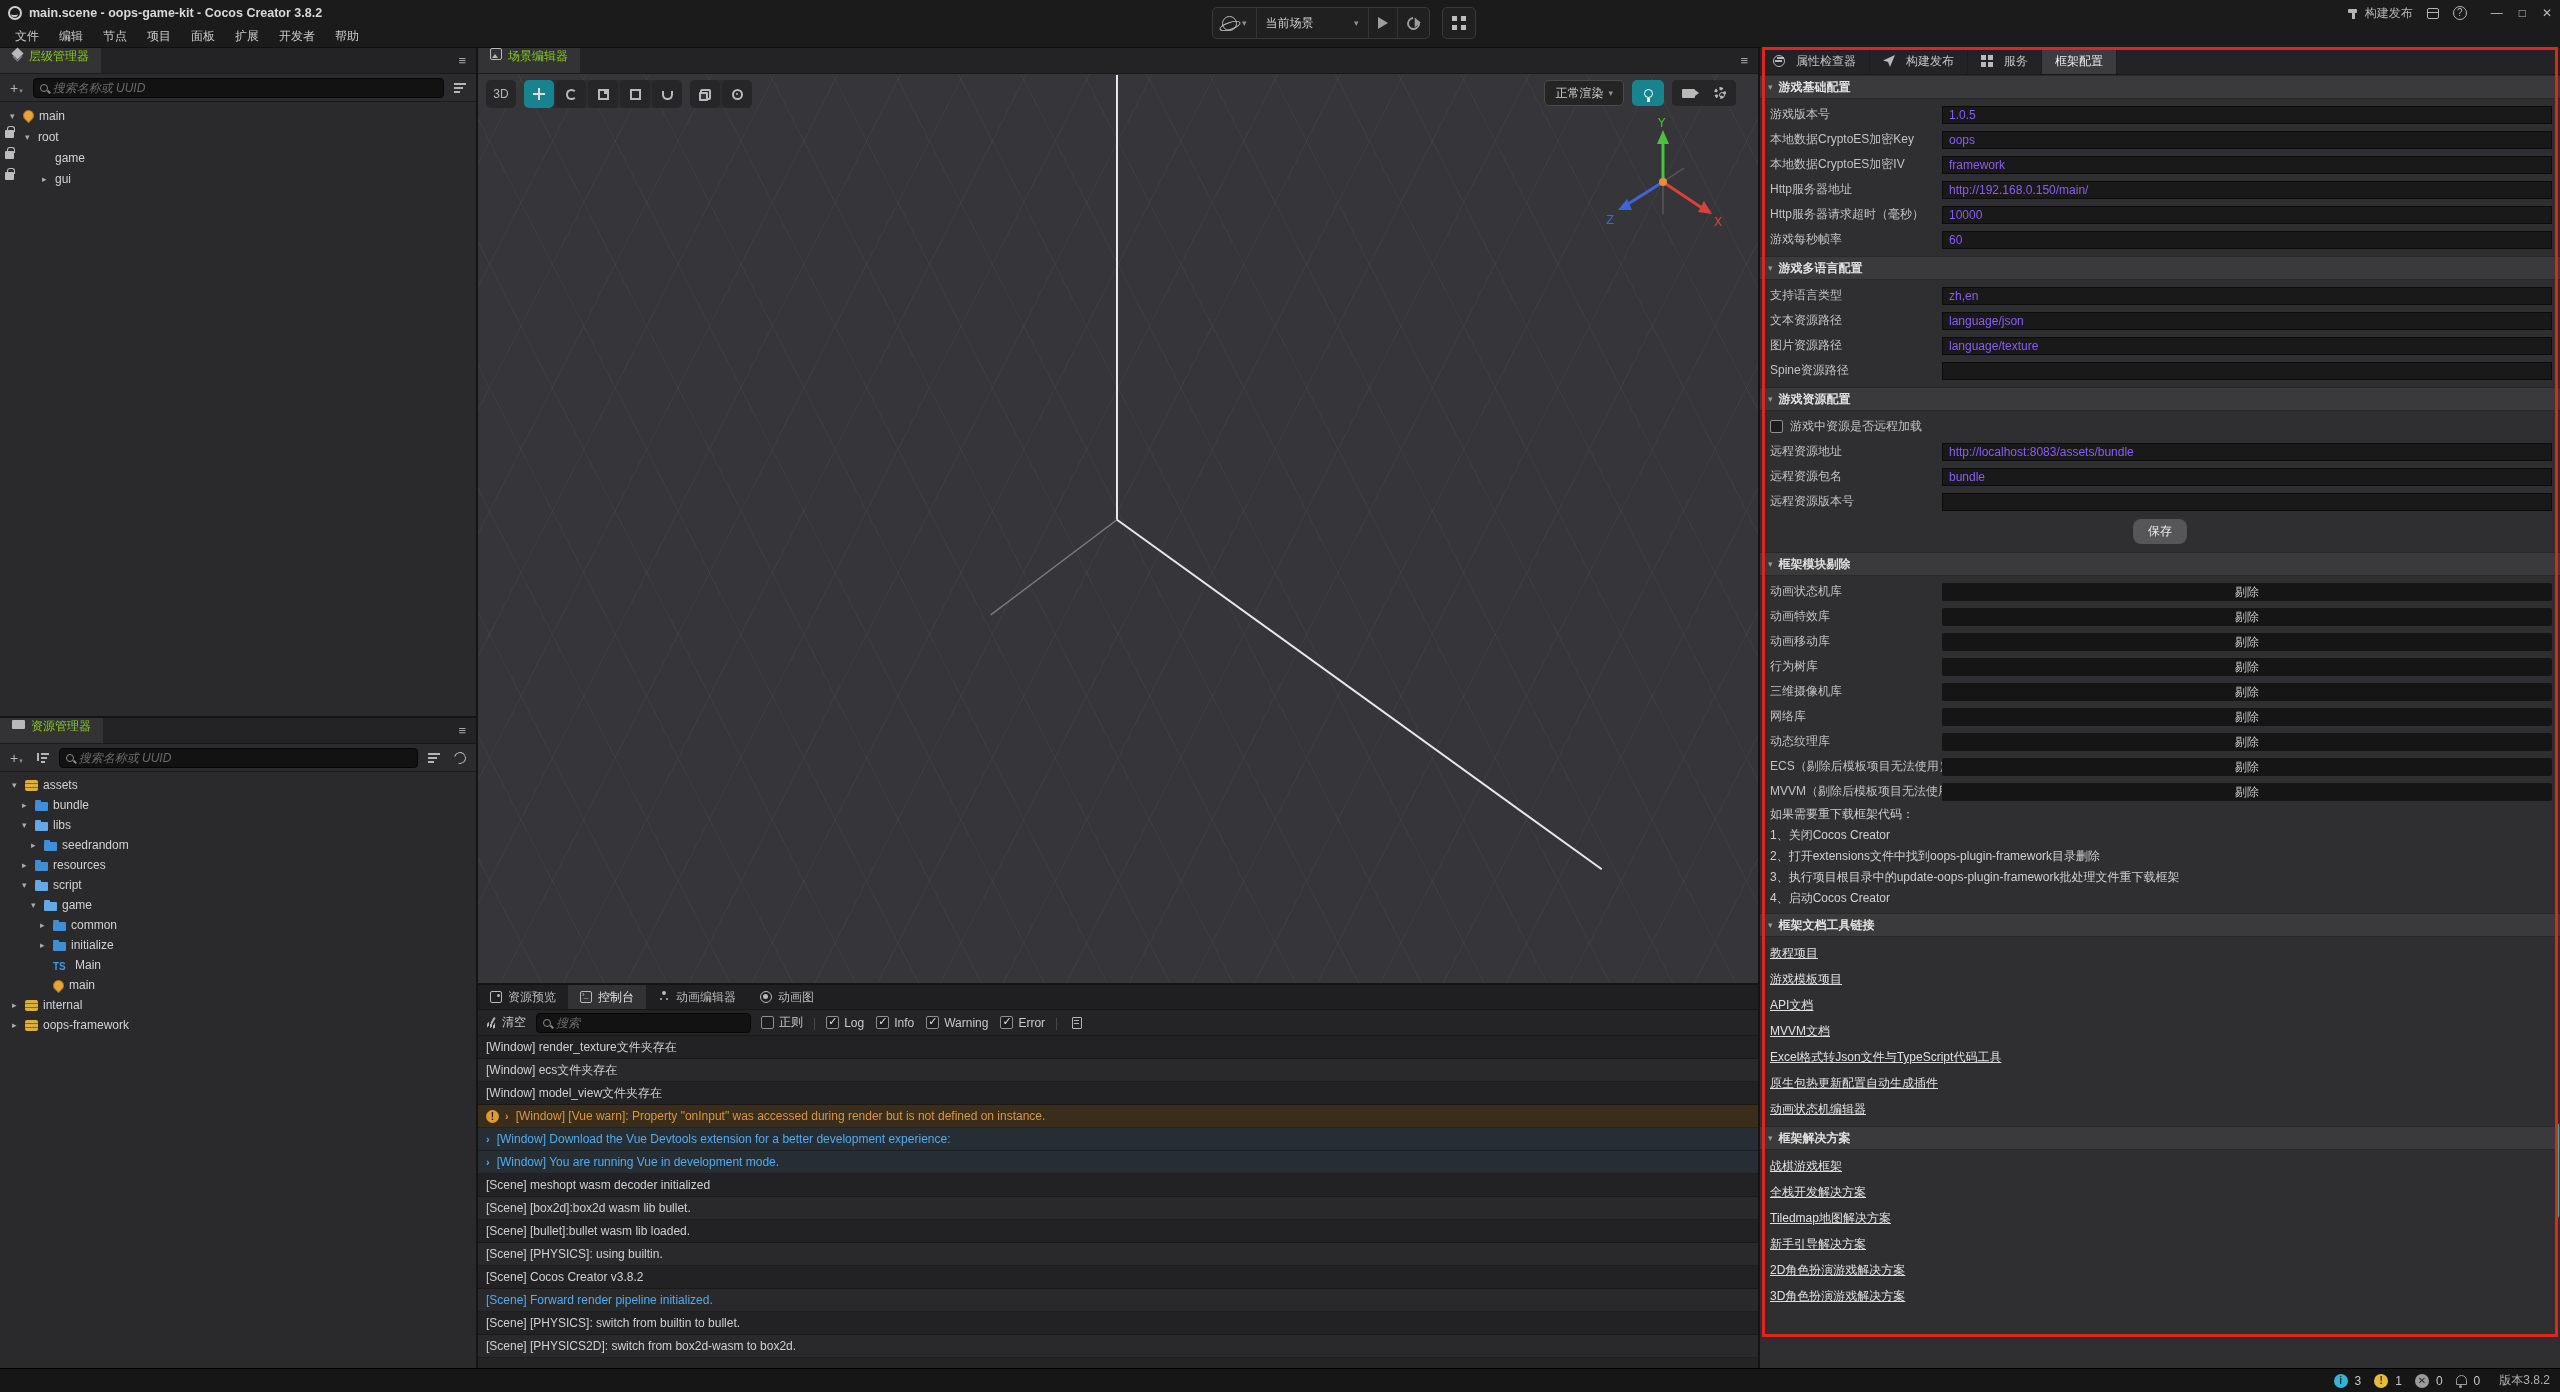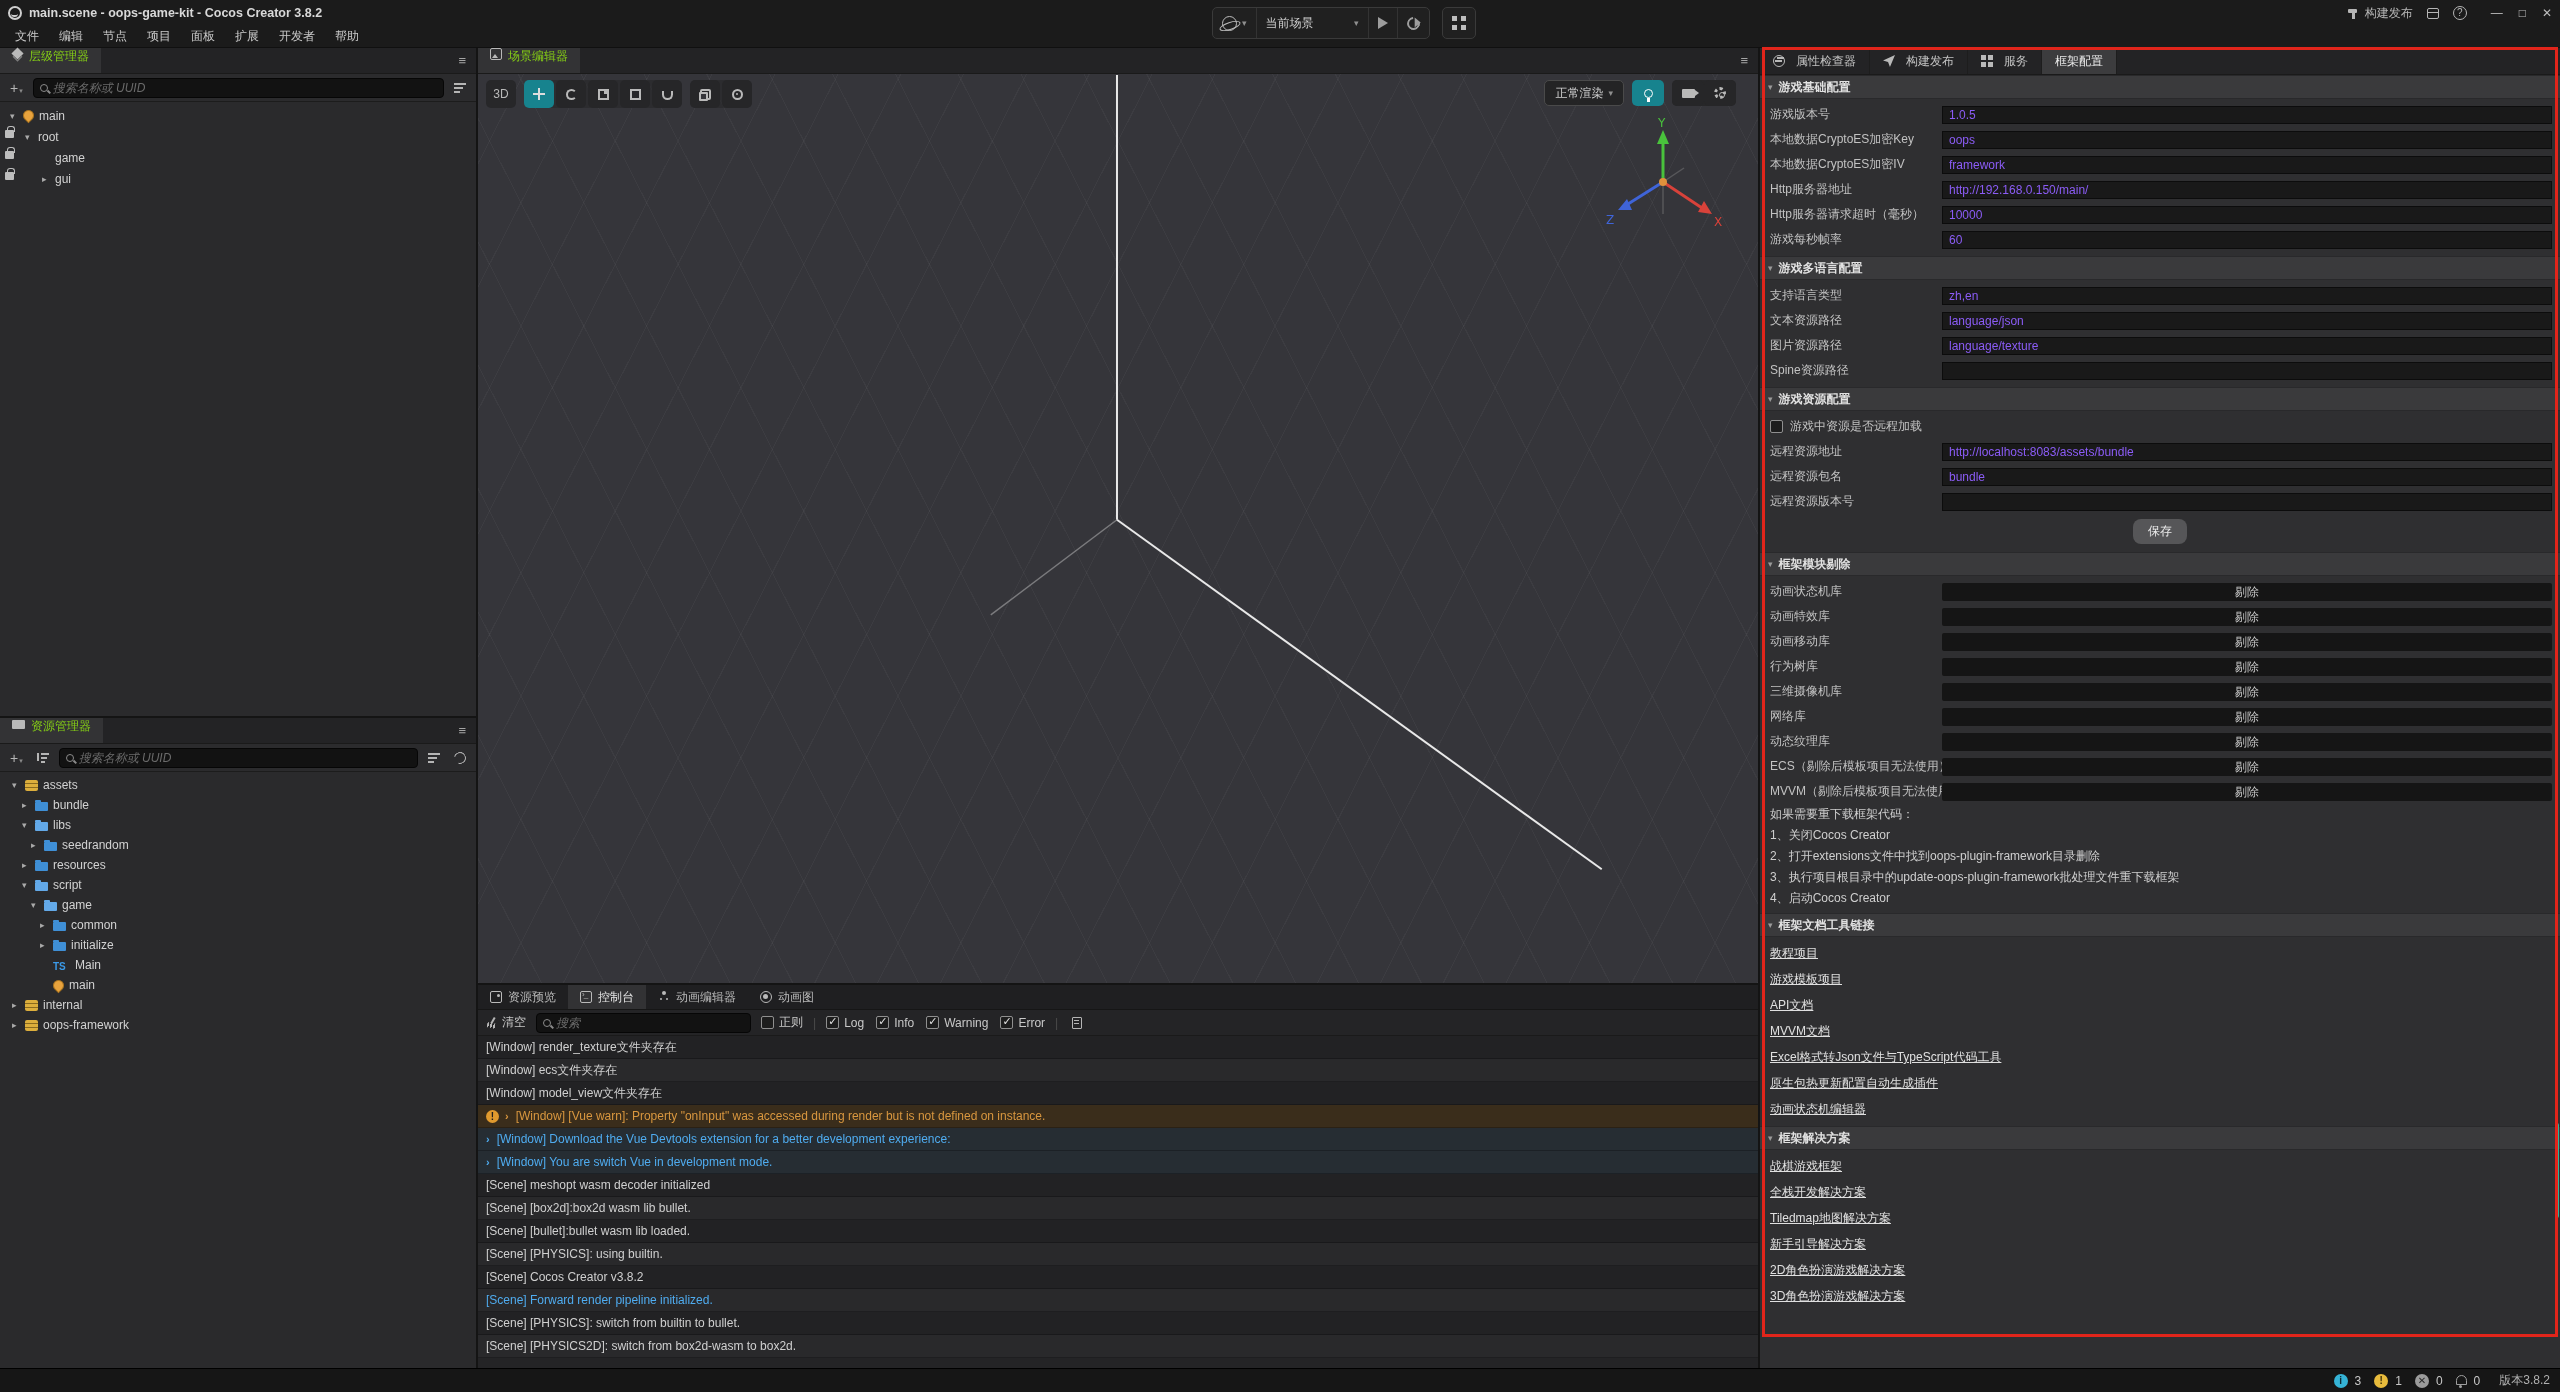--- a/index.html
+++ b/index.html
@@ -581,21 +581,21 @@
 
           <div class="log-row" data-type="vue-info">
 
             <span class="log-expand">›</span>
             <span class="log-text">[Window] Download the Vue Devtools extension for a better development experience:</span>
           </div>
 
           <div class="log-row" data-type="vue-info">
 
             <span class="log-expand">›</span>
-            <span class="log-text">[Window] You are switch Vue in development mode.</span>
+            <span class="log-text">[Window] You are running Vue in development mode.</span>
           </div>
 
           <div class="log-row" data-type="log">
 
             <span class="log-text">[Scene] meshopt wasm decoder initialized</span>
           </div>
 
           <div class="log-row" data-type="log">
 
             <span class="log-text">[Scene] [box2d]:box2d wasm lib bullet.</span>

